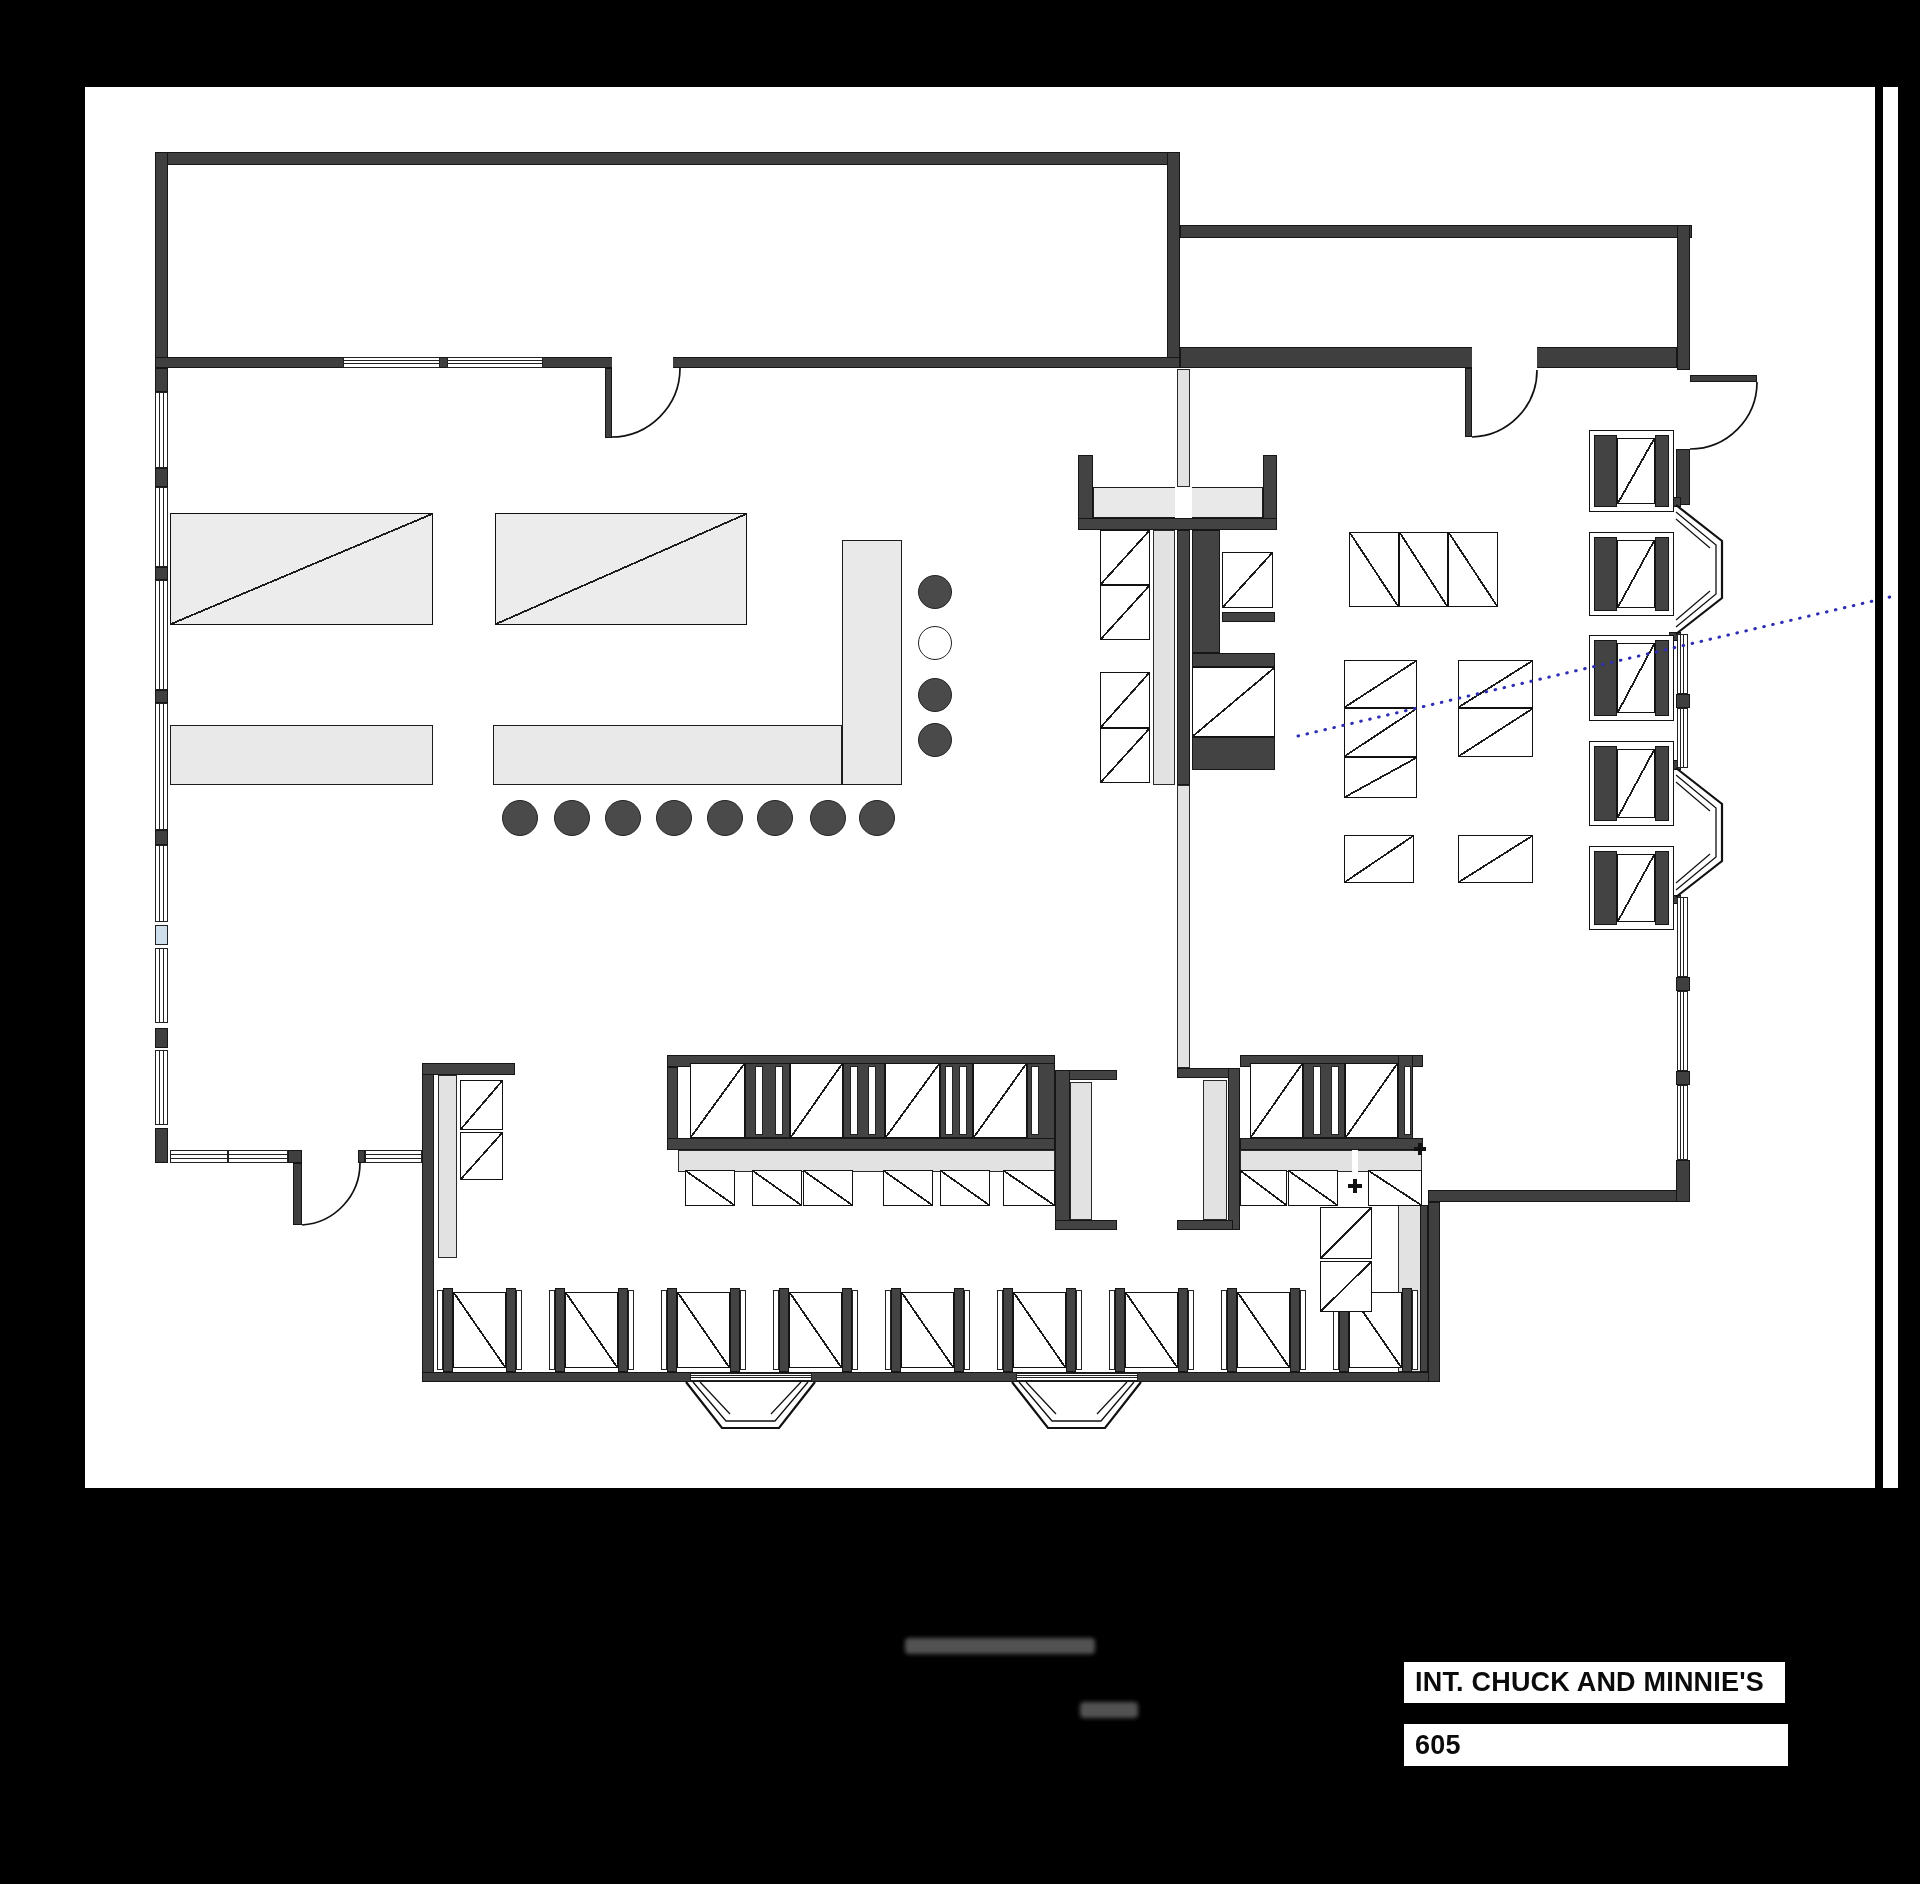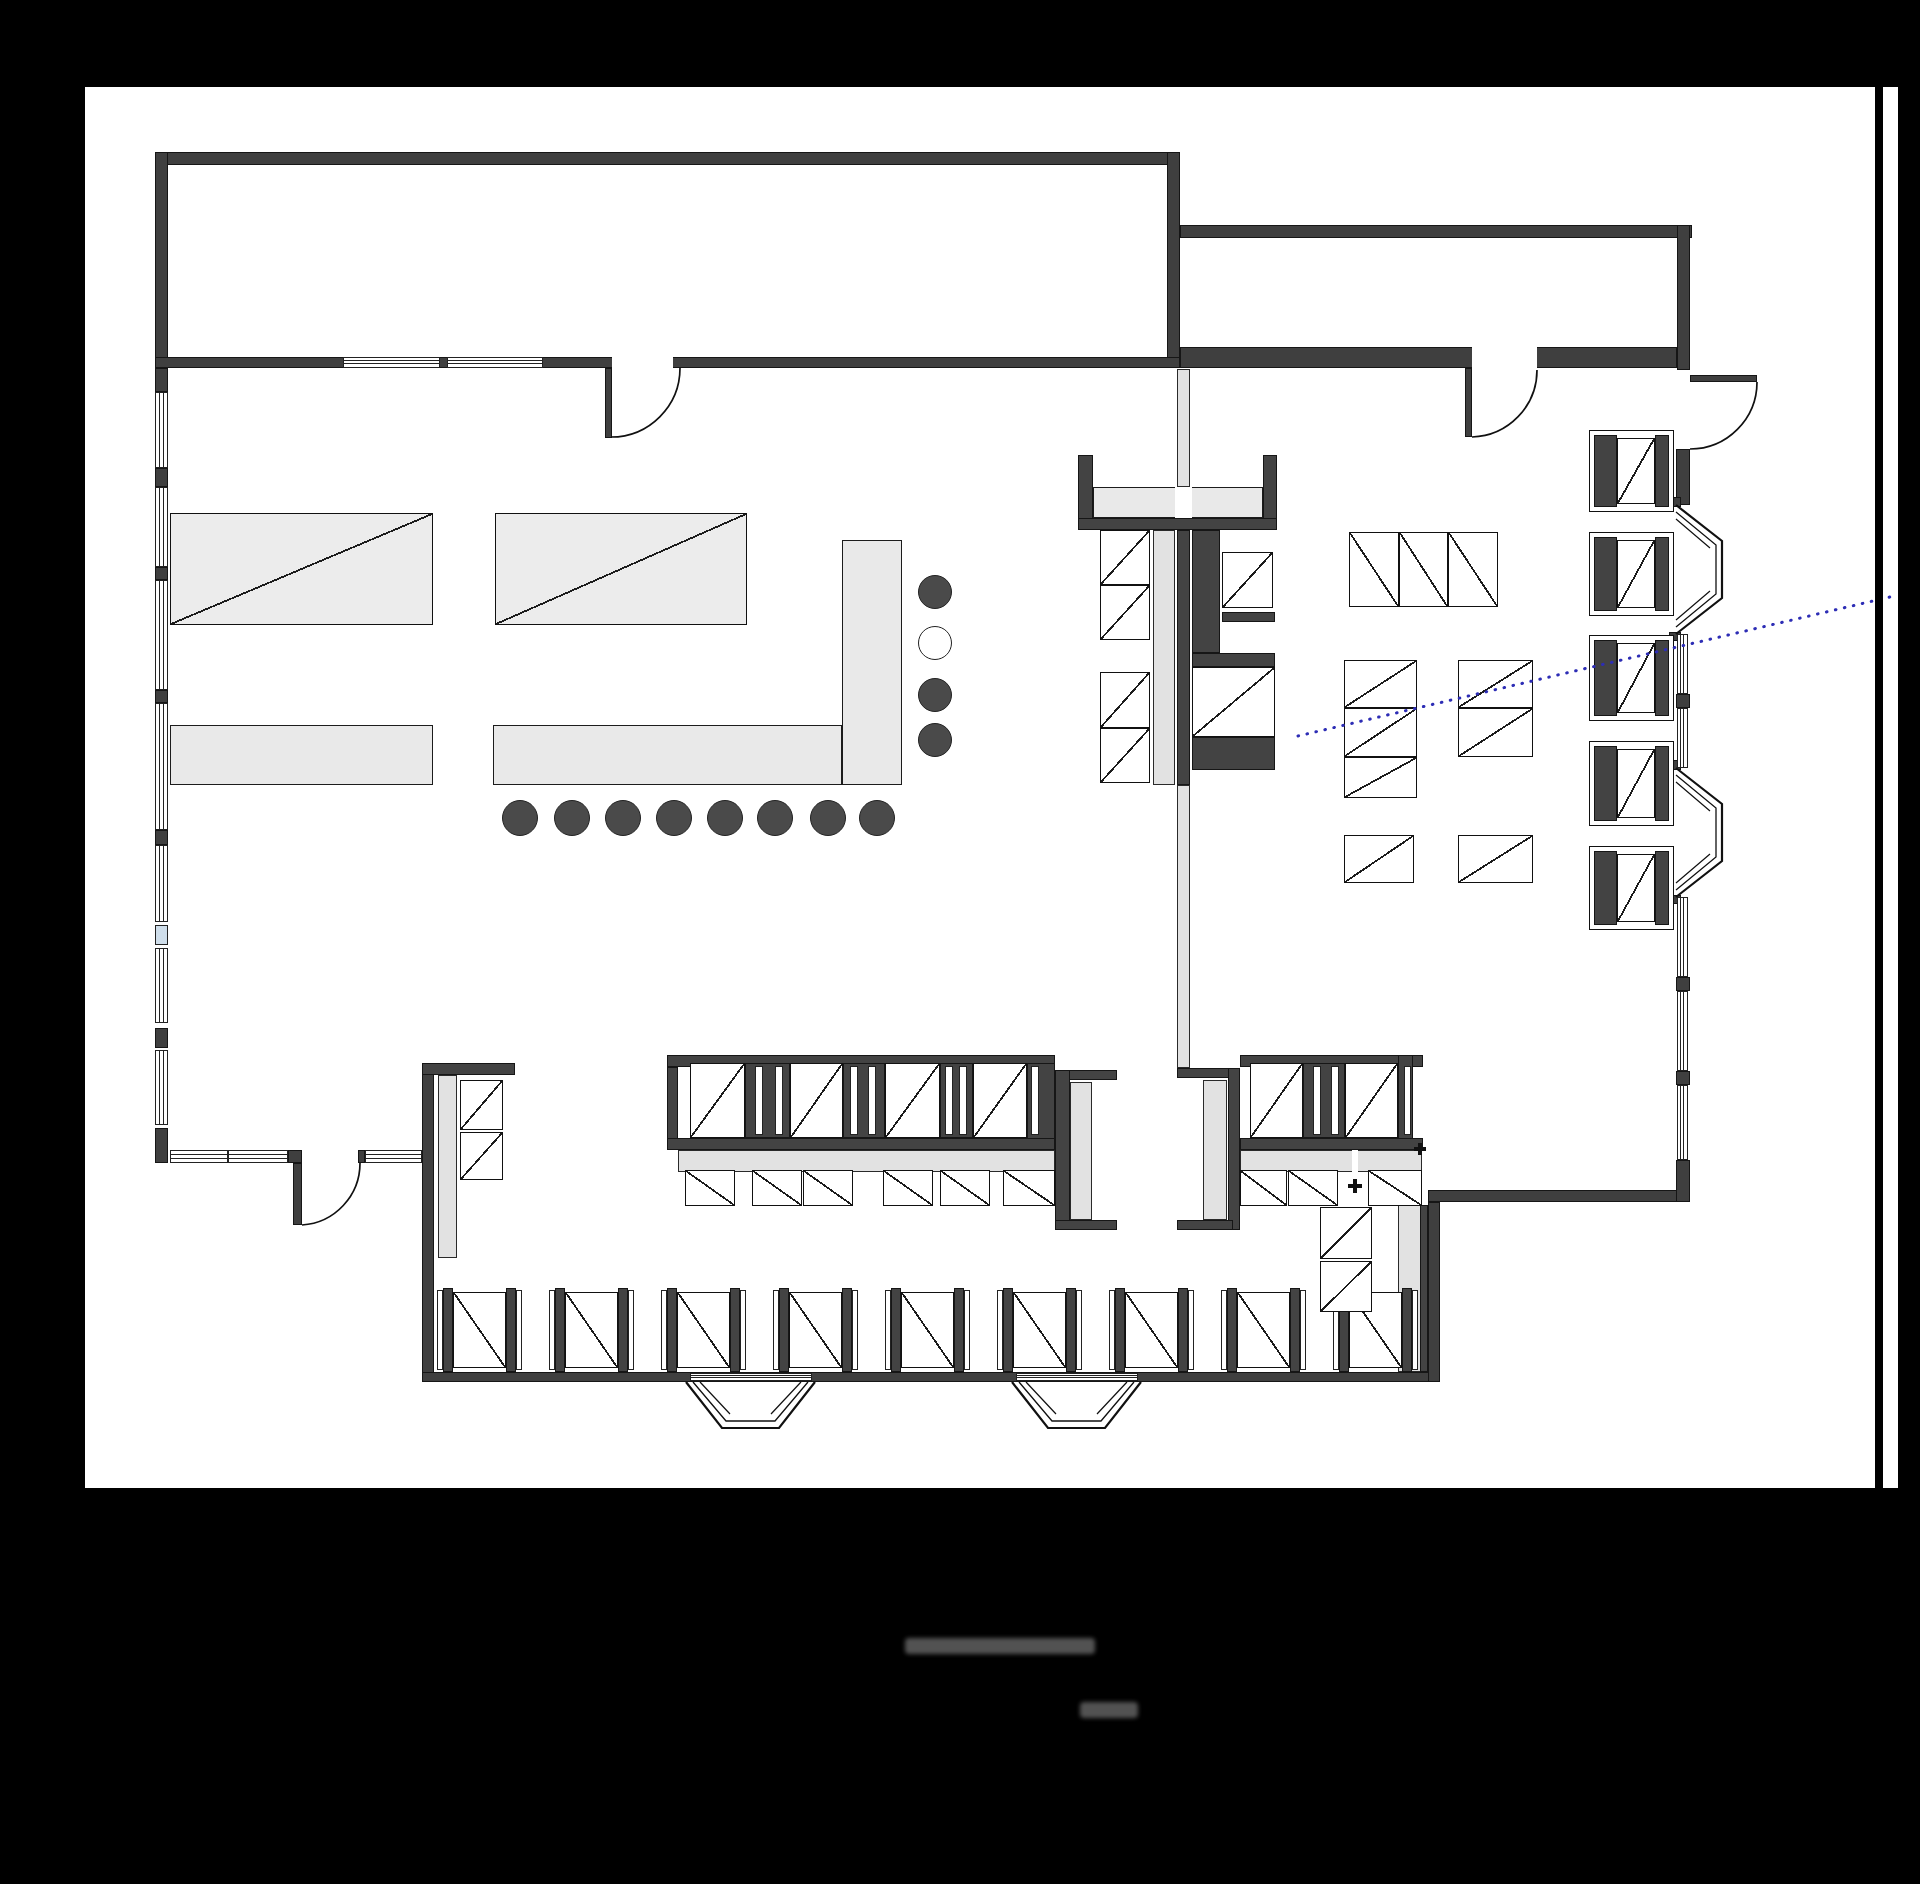--- a/index.html
+++ b/index.html
@@ -276,13 +276,19 @@
       <path d="M1676 782 L1710 811 M1676 883 L1710 854" fill="none" stroke="#111111" stroke-width="1.2"></path>
       <path d="M686 1382 L722 1428 L779 1428 L815 1382" fill="none" stroke="#111111" stroke-width="2.2"></path>
       <path d="M693 1382 L726 1421 L775 1421 L808 1382" fill="none" stroke="#111111" stroke-width="1.3"></path>
       <path d="M700 1382 L730 1414 M801 1382 L771 1414" fill="none" stroke="#111111" stroke-width="1.2"></path>
       <path d="M1012 1382 L1048 1428 L1105 1428 L1141 1382" fill="none" stroke="#111111" stroke-width="2.2"></path>
       <path d="M1019 1382 L1052 1421 L1101 1421 L1134 1382" fill="none" stroke="#111111" stroke-width="1.3"></path>
       <path d="M1026 1382 L1056 1414 M1127 1382 L1097 1414" fill="none" stroke="#111111" stroke-width="1.2"></path>
       <path d="M 1298 736 L 1890 597" fill="none" stroke="#2d2db5" stroke-width="3" stroke-dasharray="0.6 8.6" stroke-linecap="round"></path>
     </svg>
   <div id="borderline" class="abs borderline" style="left: 1875px; top: 87px; width: 8px; height: 1401px;"></div>
+  <div id="scene-name-box" class="abs titlebox" style="left: 1404px; top: 1662px; width: 381px; height: 41px;">
+    <span>INT. CHUCK AND MINNIE'S</span>
+  </div>
+  <div id="scene-number-box" class="abs titlebox" style="left: 1404px; top: 1724px; width: 384px; height: 42px;">
+    <span>605</span>
+  </div>
 </div>
 
 </body></html>

